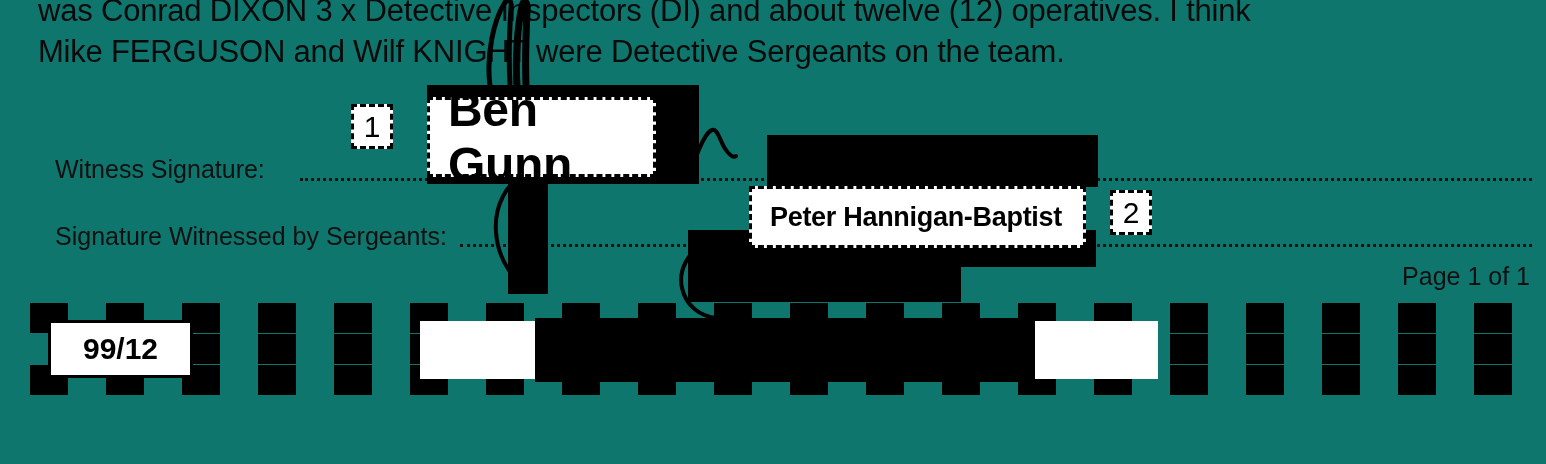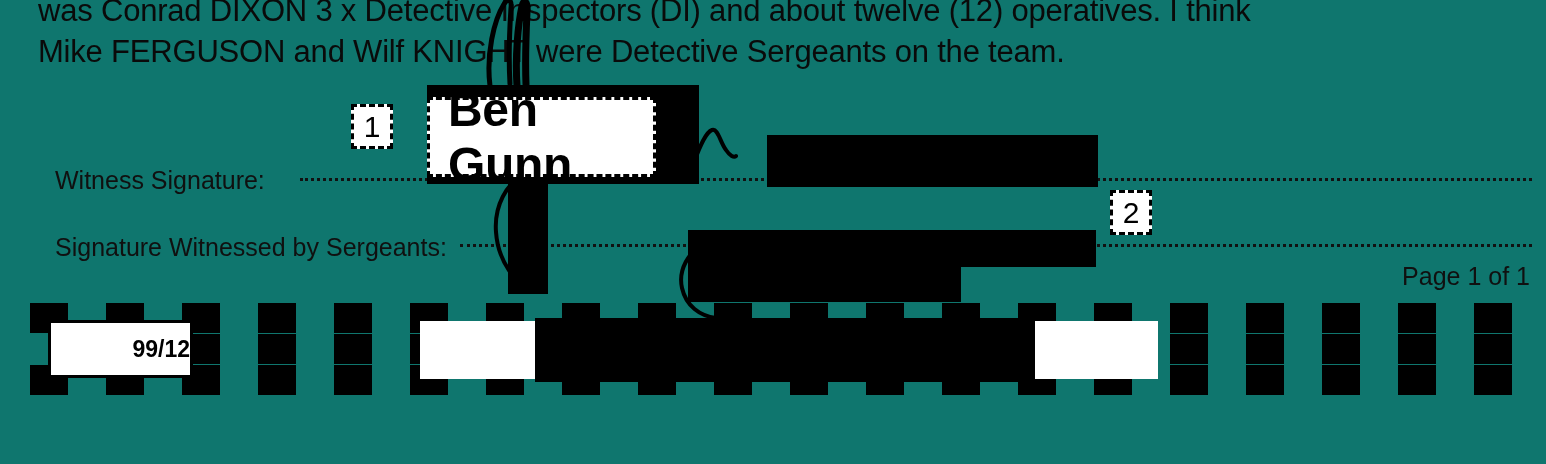--- a/index.html
+++ b/index.html
@@ -34,21 +34,20 @@
   }
   .body-text .line2 { display: block; }
 
   
   .sig-row {
     position: absolute;
     font-size: 25px;
     line-height: 28px;
     color: #101010;
     white-space: nowrap;
-    margin-top: 11px;
   }
   .sig-row-1 { left: 55px; top: 155px; }
   .sig-row-2 { left: 55px; top: 222px; }
 
   
   .dotline {
     position: absolute;
     height: 0;
     border-top: 3px dotted #111;
   }
@@ -141,22 +140,22 @@
   .checker-row.r3 { top: 62px; }
 
   
   .strip-label {
     position: absolute;
     background: #ffffff;
     border: 3px solid #000000;
     box-sizing: border-box;
     display: flex;
     align-items: center;
-    justify-content: flex-end;
-    font-size: 23px;
+    justify-content: center;
+    font-size: 30px;
     font-weight: bold;
     color: #000000;
   }
   .strip-label-a { left: 48px; top: 320px; width: 145px; height: 58px; }
 
   
   .strip-blank {
     position: absolute;
     background: #ffffff;
   }
@@ -210,20 +209,23 @@
     <path d="M34 2 C16 12 6 30 10 48 C14 66 28 76 44 78" fill="none" stroke="#000" stroke-width="4" stroke-linecap="round"></path>
   </svg>
 
   <div class="callout callout-1">
     <span class="callout-name">Ben Gunn</span>
   </div>
   <div class="marker marker-1">
     <span>1</span>
   </div>
 
+  <div class="callout callout-2">
+    <span class="callout-name">Peter Hannigan-Baptist</span>
+  </div>
   <div class="marker marker-2">
     <span>2</span>
   </div>
 
   <div class="checker-strip">
     <div class="checker-row r1"></div>
     <div class="checker-row r2"></div>
     <div class="checker-row r3"></div>
   </div>
 

